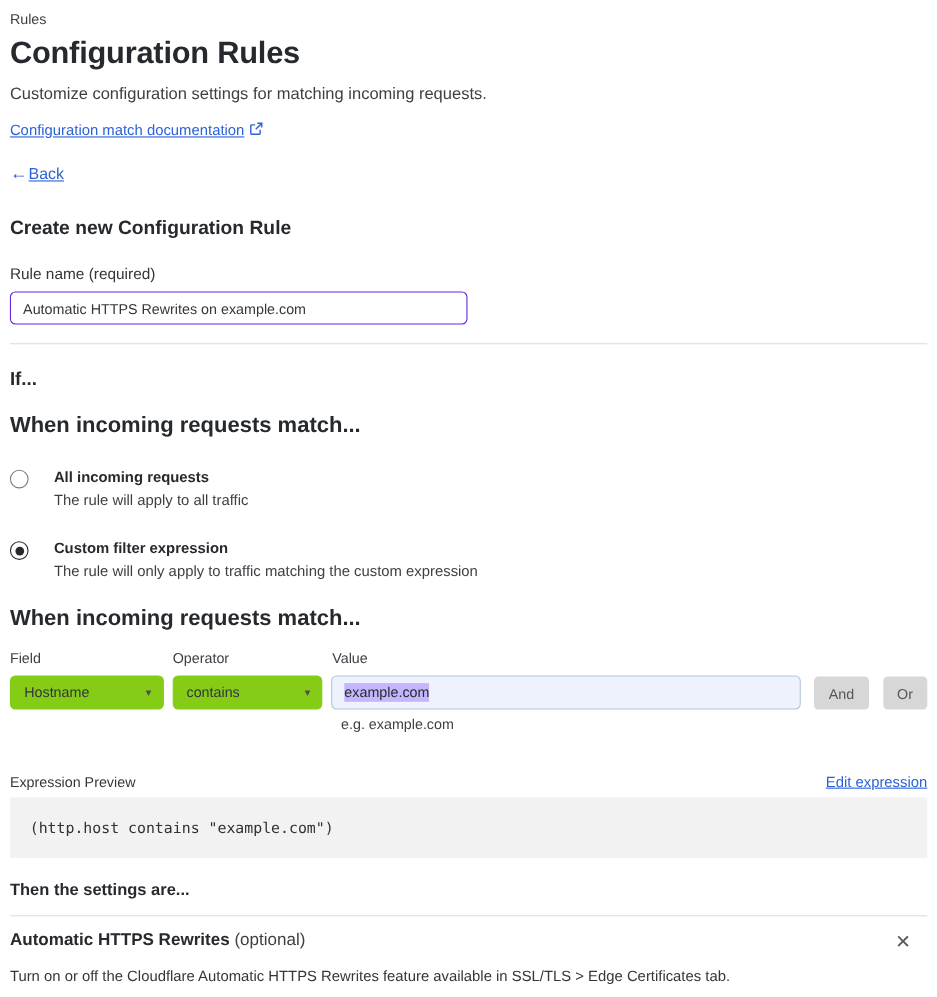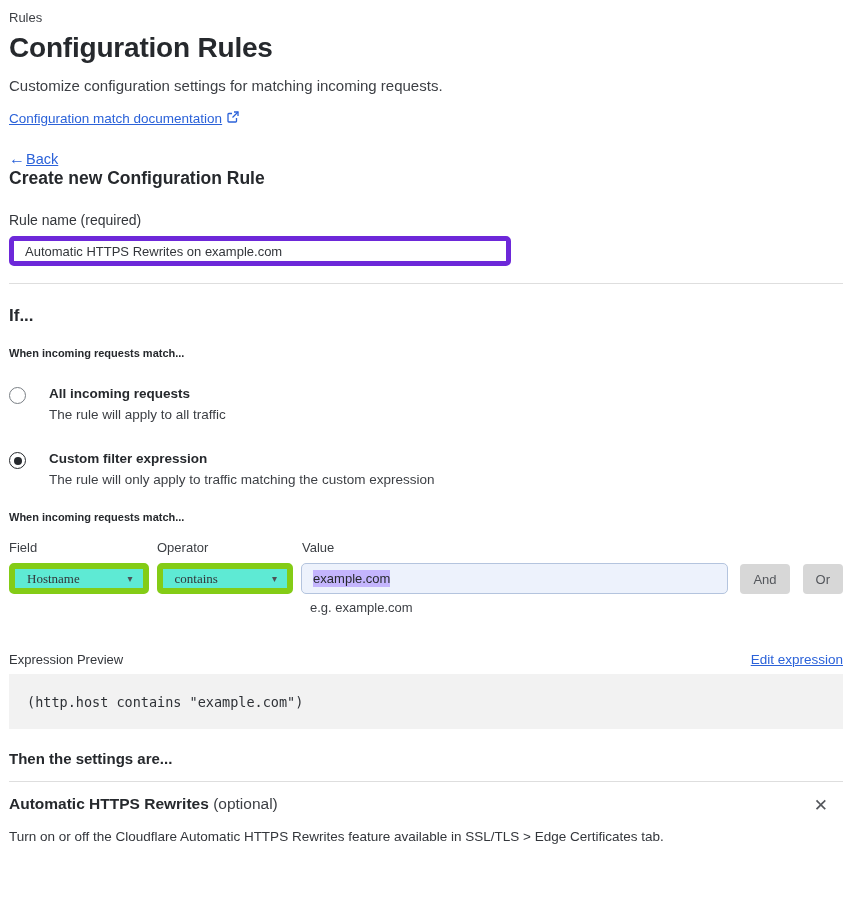--- a/index.html
+++ b/index.html
@@ -28,41 +28,41 @@
     color: #2b62d9;
     text-decoration: underline;
     cursor: pointer;
   }
   .doc-link-row { margin-top: 17px; font-size: 13.5px; display: flex; align-items: center; gap: 5px; }
   .ext-icon { display: inline-block; vertical-align: middle; }
   .back-row { margin-top: 24px; font-size: 14.5px; display: flex; align-items: center; }
   .back-arrow { color: #2b62d9; text-decoration: none; font-size: 16px; margin-right: 1px; }
 
   
-  h2.create-heading { font-size: 17.5px; font-weight: 700; color: #26292d; }
+  h2.create-heading { font-size: 17.5px; font-weight: 700; margin-top: 29px; color: #26292d; }
   .field-label { font-size: 14px; color: #33363b; margin-top: 23px; }
   input.rule-name {
     margin-top: 8px;
-    width: 502px;
+    width: 416px;
     height: 30px;
-    border: 5px solid #6d28d9;
+    border: 1px solid #6d28d9;
     border-radius: 5px;
     padding: 0 11px;
     font-size: 13px;
     font-family: "Liberation Sans", sans-serif;
     color: #33363b;
     outline: none;
     display: block;
   }
   .help-text { font-size: 13px; color: #3c3f44; margin-top: 7px; }
   .divider { border: none; border-top: 1px solid #dedede; margin-top: 17px; }
 
   
   h2.if-heading { font-size: 17px; font-weight: 700; margin-top: 22px; color: #26292d; }
-  h3.match-heading { font-size: 11px; font-weight: 700; margin-top: 21px; color: #26292d; }
+  h3.match-heading { font-size: 20px; font-weight: 700; margin-top: 21px; color: #26292d; }
 
   .radio-group { margin-top: 27px; }
   .radio-option { display: flex; align-items: flex-start; cursor: pointer; }
   .radio-option + .radio-option { margin-top: 29px; }
   .radio-circle {
     width: 17px; height: 17px;
     border: 1.5px solid #7a7f85;
     border-radius: 50%;
     margin: 1px 0 0 0;
     flex: 0 0 auto;
@@ -85,28 +85,27 @@
 
   
   .builder { margin-top: 24px; }
   .builder-labels { display: flex; font-size: 13px; color: #3c3f44; margin-top: 17px; }
   .lbl-field { width: 148px; }
   .lbl-operator { width: 145px; }
   .lbl-value { flex: 1; }
   .builder-row { display: flex; margin-top: 8px; align-items: flex-start; }
   .select-box {
     width: 140px; height: 31px;
-    border: 6px solid #84cc16;
+    border: 1px solid #84cc16;
     border-radius: 5px;
     display: flex; align-items: center; justify-content: space-between;
     padding: 0 10px 0 12px;
     font-size: 13px; color: #33363b;
     cursor: pointer;
-    background: #5eead4;
-    font-family: Liberation Serif, serif;
+    background: #84cc16;
   }
   .select-box.operator { width: 137px; margin-left: 8px; }
   .caret { font-size: 10px; color: #4d5156; }
   .value-input {
     width: 429px; height: 31px;
     margin-left: 8px;
     border: 1px solid #b4c4de;
     border-radius: 5px;
     background: #edf2fc;
     display: flex; align-items: center;

